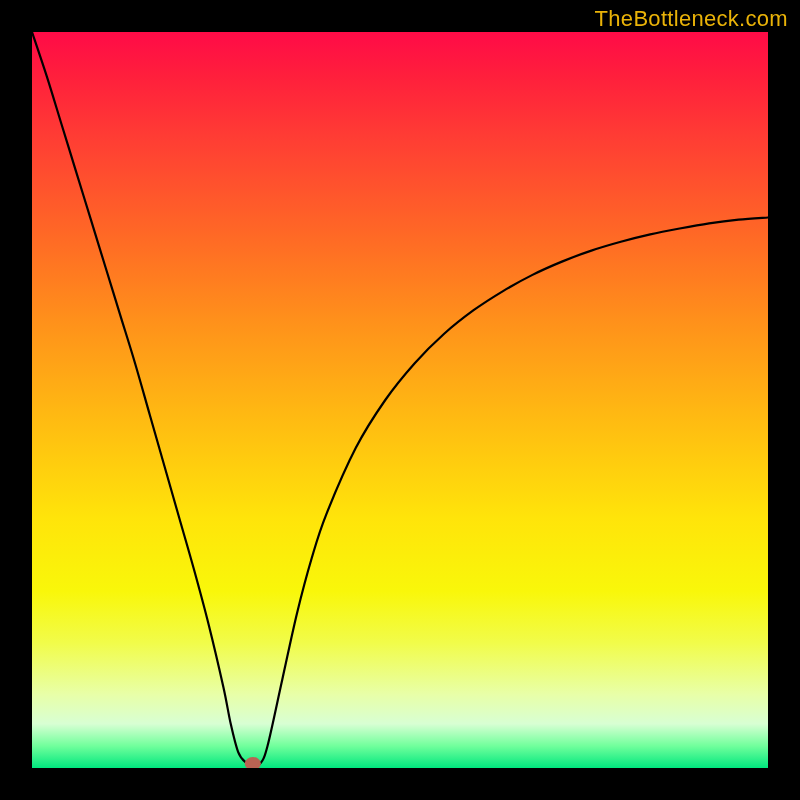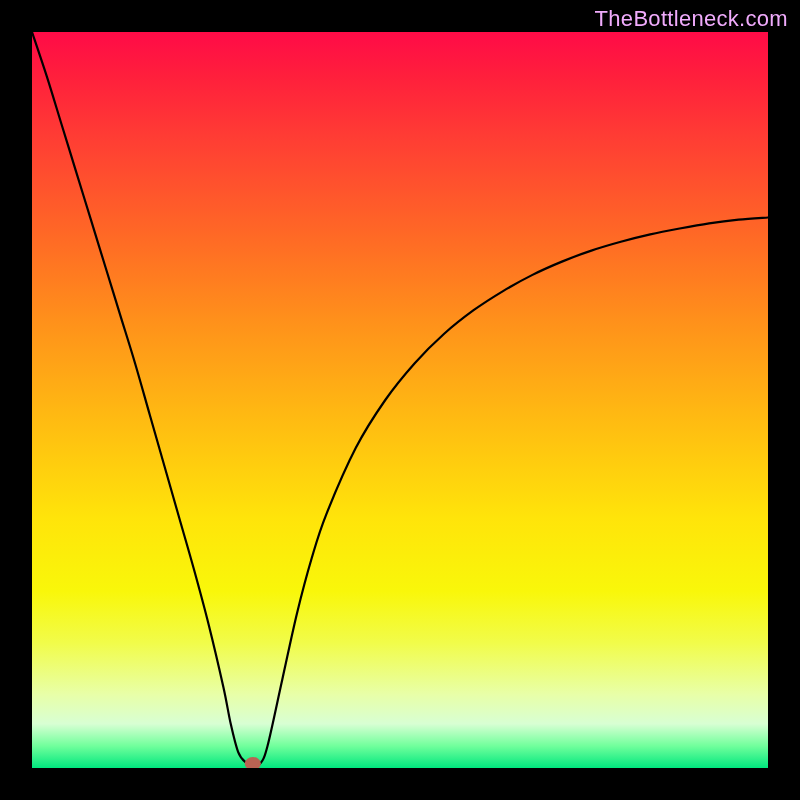--- a/index.html
+++ b/index.html
@@ -9,21 +9,21 @@
     height: 800px;
     background: #000;
     position: relative;
   }
   .watermark {
     position: absolute;
     top: 6px;
     right: 12px;
     font-family: Arial, Helvetica, sans-serif;
     font-size: 22px;
-    color: #f0abfc;
+    color: #eab308;
     font-weight: 500;
     letter-spacing: 0.3px;
     z-index: 10;
   }
   .plot {
     position: absolute;
     top: 32px;
     left: 32px;
     width: 736px;
     height: 736px;

